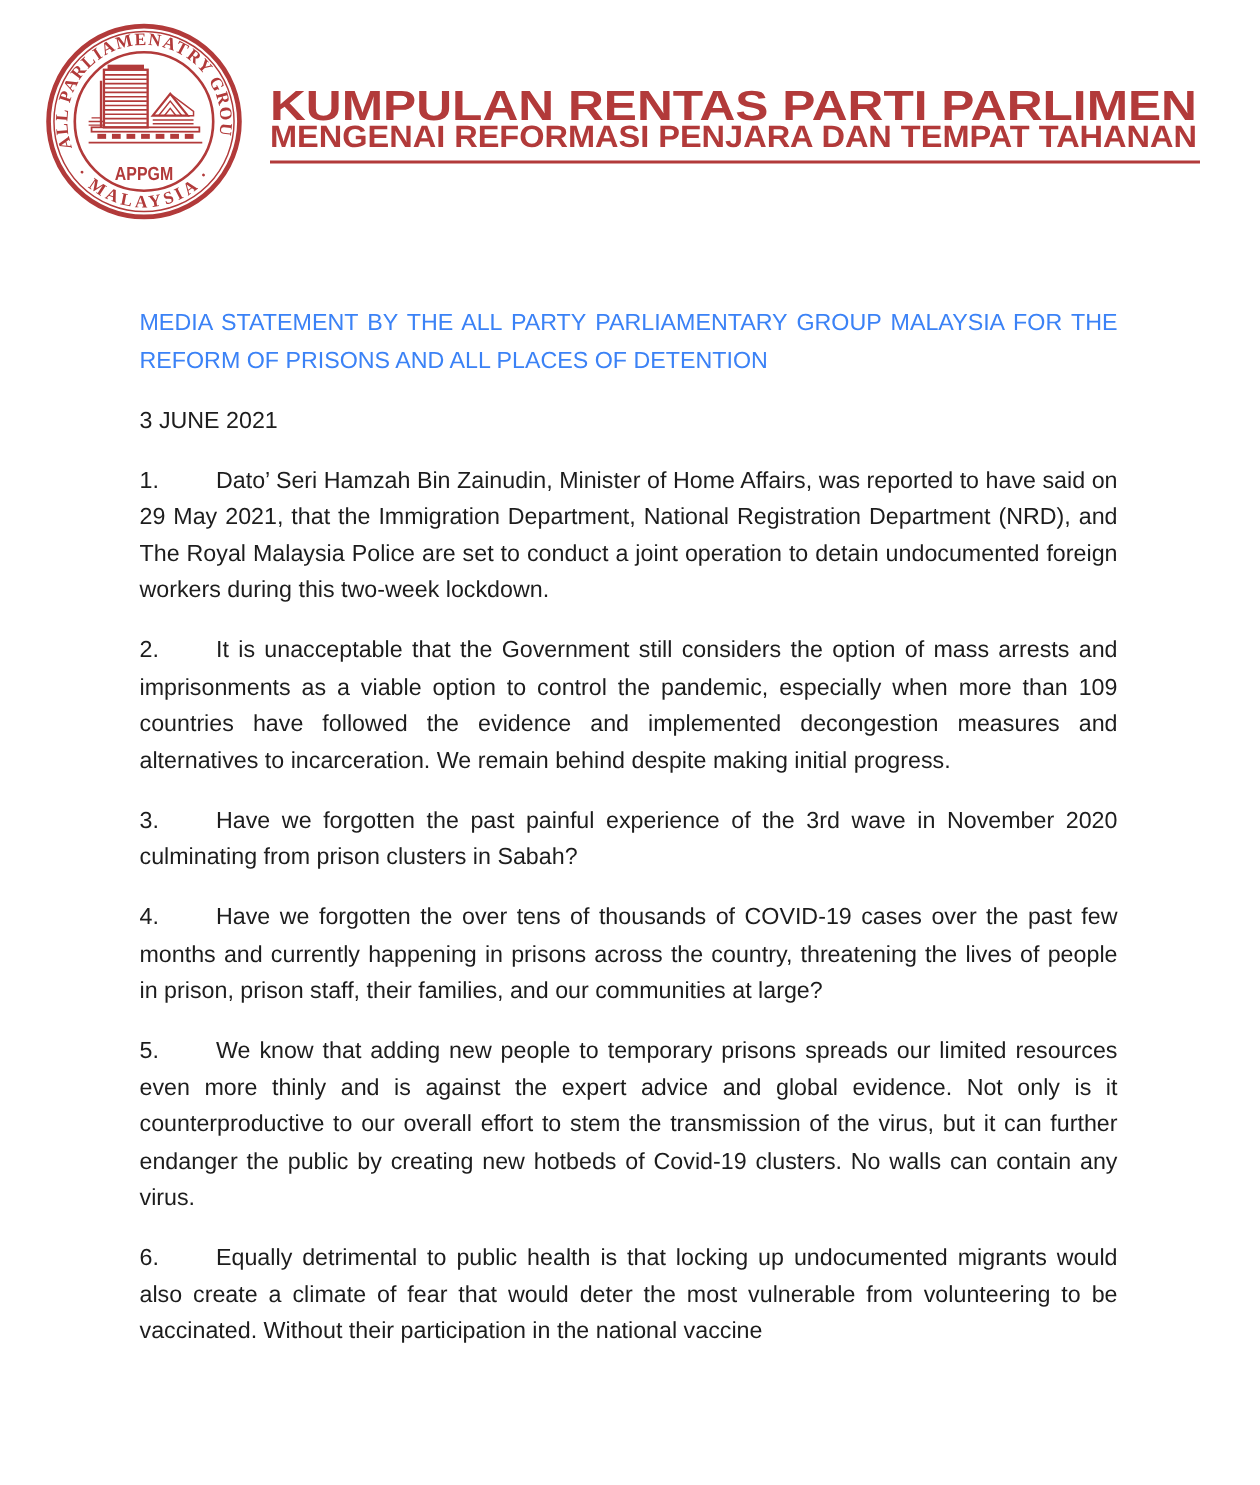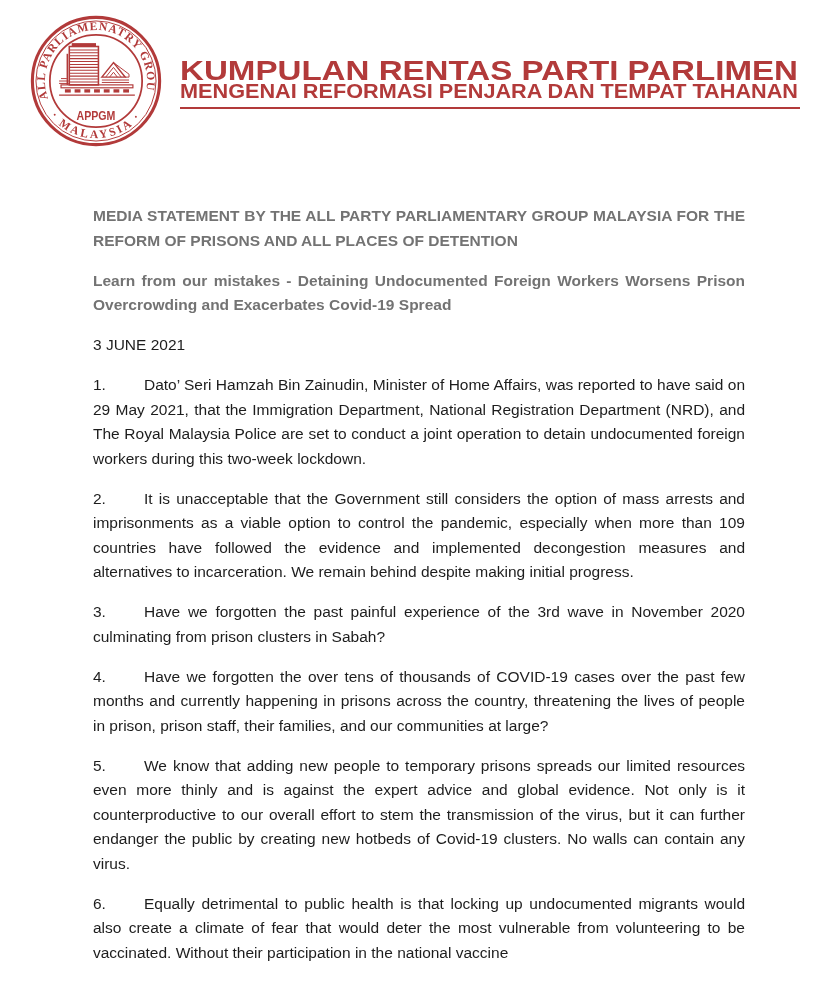--- a/index.html
+++ b/index.html
@@ -41,22 +41,22 @@
     color: #1d1d1d;
   }
   .content p {
     margin: 0 0 15.5px 0;
     font-size: 15.5px;
     line-height: 24.5px;
     text-align: justify;
     text-align-last: left;
   }
   .doc-heading, .doc-subheading {
-    font-weight: bold;
-    color: #737373;
+    font-weight: normal;
+    color: #3b82f6;
   }
   .para-num {
     display: inline-block;
     width: 51px;
   }
 </style>
 </head>
 <body>
 
 <div class="page">
@@ -118,21 +118,20 @@
   <svg class="org-title" viewBox="0 0 620 62" aria-hidden="true">
     <text x="0" y="30" font-family="Liberation Sans, sans-serif" font-weight="bold" font-size="28" fill="#B23A3A" textLength="618" lengthAdjust="spacingAndGlyphs">KUMPULAN RENTAS PARTI PARLIMEN</text>
     <text x="0" y="48" font-family="Liberation Sans, sans-serif" font-weight="bold" font-size="20.5" fill="#B23A3A" textLength="618" lengthAdjust="spacingAndGlyphs">MENGENAI REFORMASI PENJARA DAN TEMPAT TAHANAN</text>
     <line x1="0" y1="58" x2="620" y2="58" stroke="#B23A3A" stroke-width="2"></line>
   </svg>
 
   <div class="content">
 
     <p class="doc-heading">MEDIA STATEMENT BY THE ALL PARTY PARLIAMENTARY GROUP MALAYSIA FOR THE REFORM OF PRISONS AND ALL PLACES OF DETENTION</p>
 
-    <p class="doc-subheading">Learn from our mistakes - Detaining Undocumented Foreign Workers Worsens Prison Overcrowding and Exacerbates Covid-19 Spread</p>
 
     <p>3 JUNE 2021</p>
 
     <p><span class="para-num">1.</span><span>Dato’ Seri Hamzah Bin Zainudin, Minister of Home Affairs, was reported to have said on 29 May 2021, that the Immigration Department, National Registration Department (NRD), and The Royal Malaysia Police are set to conduct a joint operation to detain undocumented foreign workers during this two-week lockdown.</span></p>
 
     <p><span class="para-num">2.</span><span>It is unacceptable that the Government still considers the option of mass arrests and imprisonments as a viable option to control the pandemic, especially when more than 109 countries have followed the evidence and implemented decongestion measures and alternatives to incarceration. We remain behind despite making initial progress.</span></p>
 
     <p><span class="para-num">3.</span><span>Have we forgotten the past painful experience of the 3rd wave in November 2020 culminating from prison clusters in Sabah?</span></p>
 
     <p><span class="para-num">4.</span><span>Have we forgotten the over tens of thousands of COVID-19 cases over the past few months and currently happening in prisons across the country, threatening the lives of people in prison, prison staff, their families, and our communities at large?</span></p>

